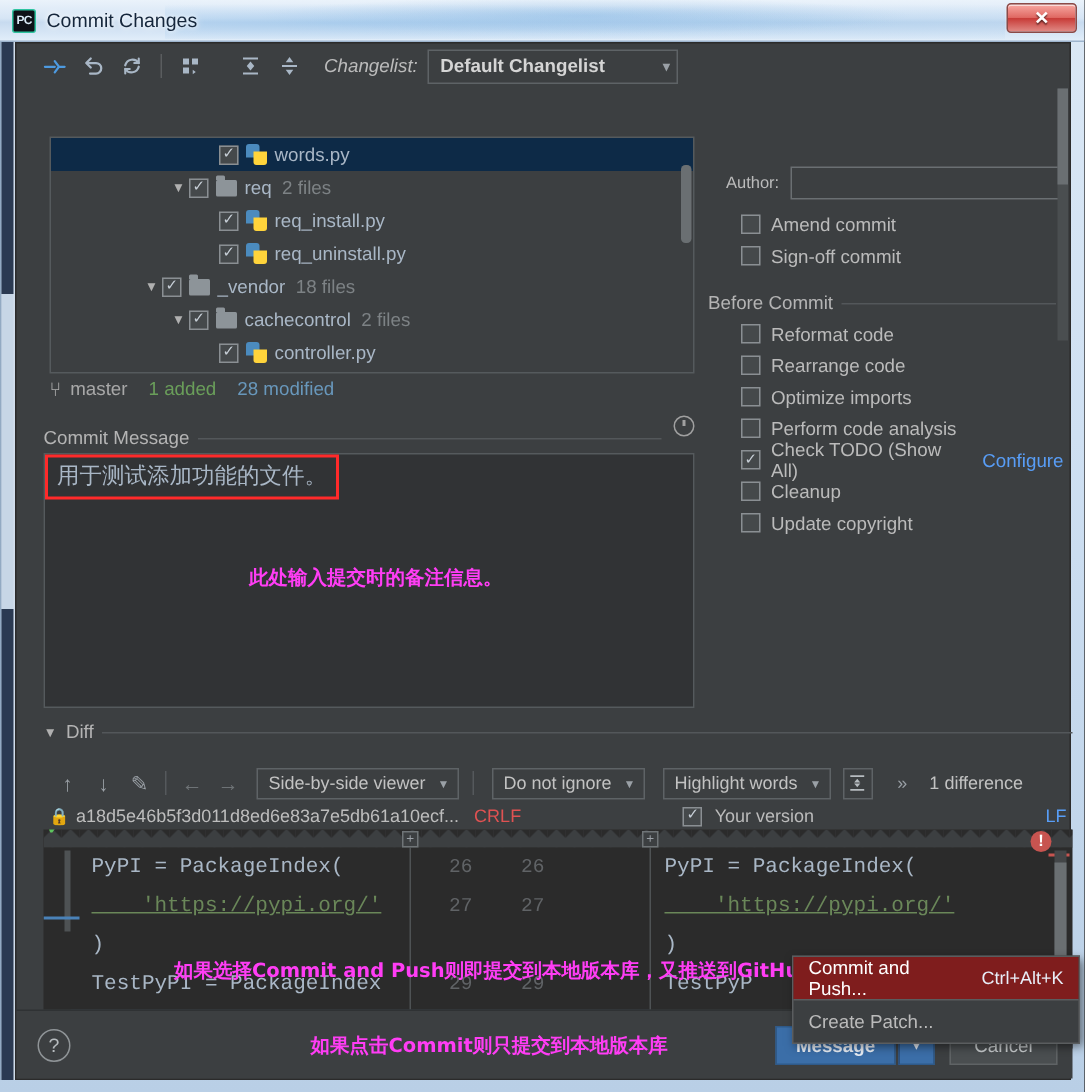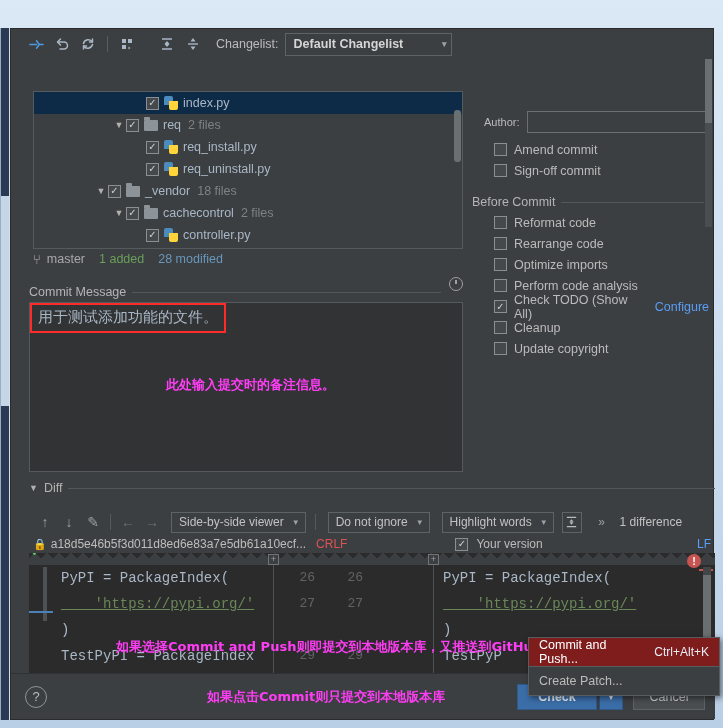--- a/index.html
+++ b/index.html
@@ -80,21 +80,21 @@
   .toolbar {
     position: absolute; left: 0; top: 0; width: 704px; height: 30px;
     display: flex; align-items: center; padding-left: 12px; gap: 0px;
   }
   .tbtn {
     width: 26px; height: 24px; display: flex; align-items: center; justify-content: center;
     color: #a9b7c6; font-size: 15px;
   }
   .tbtn.blue { color: #4d9ae0; }
   .tsep { width: 1px; height: 16px; background: #5a5d5f; margin: 0 6px; }
-  .tlabel { color: #bbbbbb; font-size: 12.5px; margin-left: 10px; margin-right: 6px; }
+  .tlabel { color: #bbbbbb; font-size: 12.5px; margin-left: 10px; margin-right: 6px; font-style: italic; }
   .combo {
     height: 23px; border: 1px solid #5e6366; background: #3c3f41;
     display: flex; align-items: center; padding: 0 4px 0 8px;
     color: #d5d5d5; font-size: 12.5px; font-weight: bold;
   }
   .combo .cap { flex: 1; }
   .combo .arr { color: #9aa0a6; font-size: 9px; margin-left: 8px; }
 
   
   .sec {
@@ -328,20 +328,26 @@
     position:absolute; right:10px; height:26px; width:72px;
     background:#4a4e50; border:1px solid #5f6365; color:#c7cbcd;
     font-size:12.5px; display:flex; align-items:center; justify-content:center;
   }
 </style>
 </head>
 <body>
 
 <div id="app">
 
+  <div class="titlebar">
+    <div class="title-glow"></div>
+    <div class="app-icon">PC</div>
+    <div class="title-text">Commit Changes</div>
+    <div class="winbtn-close">✕</div>
+  </div>
 
   <div class="edge-scroll">
     <div class="thumb"></div>
     <div class="thumb2"></div>
     <div class="thumb3"></div>
   </div>
 
   <div class="dialog">
 
     <div class="toolbar">
@@ -392,21 +398,21 @@
         <span class="cap">Default Changelist</span>
         <span class="arr">▾</span>
       </div>
     </div>
 
     <div class="tree">
       <div class="trow sel">
         <span class="tw" style="width:112px"></span>
         <span class="cbx">✓</span>
         <span class="pyic"></span>
-        <span class="fname">index.py</span>
+        <span class="fname">words.py</span>
       </div>
       <div class="trow">
         <span class="tw" style="width:78px"></span>
         <span class="arrow">▼</span>
         <span class="cbx">✓</span>
         <span class="folder"></span>
         <span class="fname">req</span>
         <span class="cnt">2 files</span>
       </div>
       <div class="trow">
@@ -638,19 +644,19 @@
       </div>
       <div class="msep"></div>
       <div class="mi">
         <span class="lab">Create Patch...</span>
       </div>
     </div>
 
     <div class="bottom">
       <div class="help">?</div>
       <div class="bottom-note">如果点击Commit则只提交到本地版本库</div>
-      <div class="btn-commit">Check</div>
+      <div class="btn-commit">Message</div>
       <div class="btn-commit-arrow">▾</div>
       <div class="btn-cancel">Cancel</div>
     </div>
 
   </div>
 </div>
 
 </body></html>

